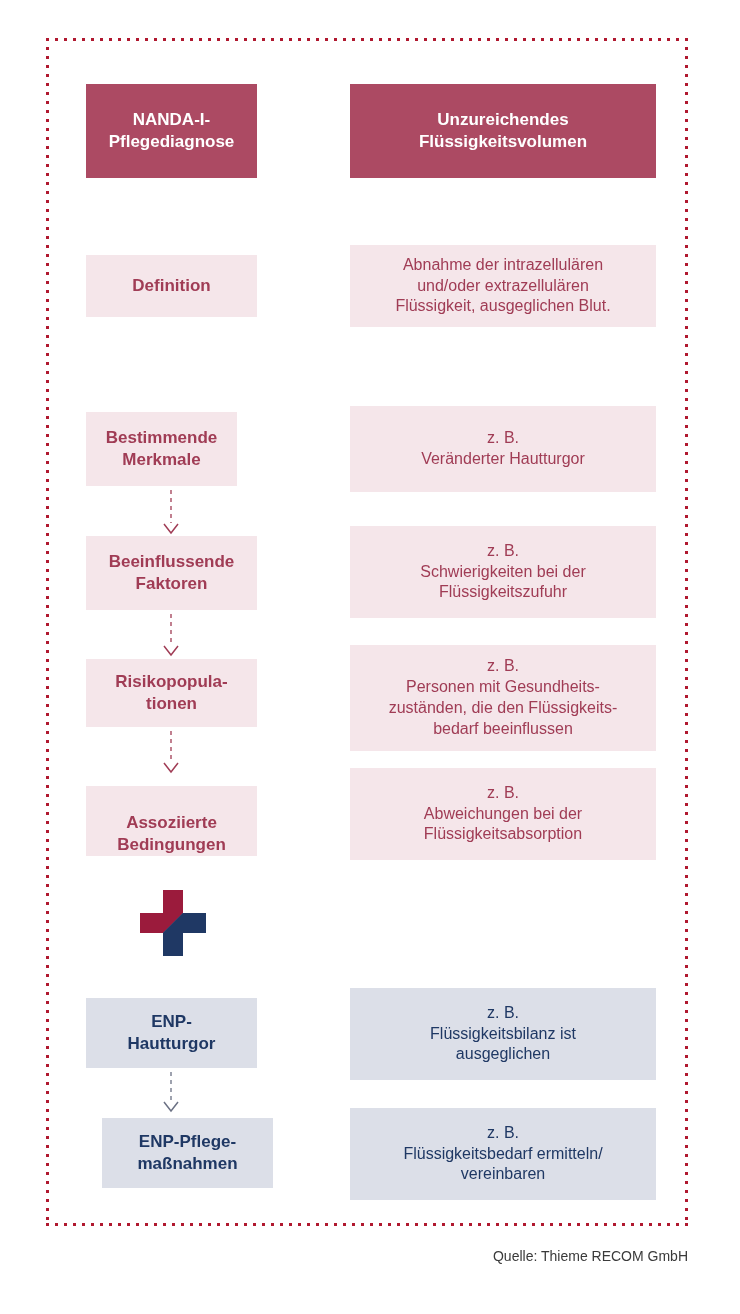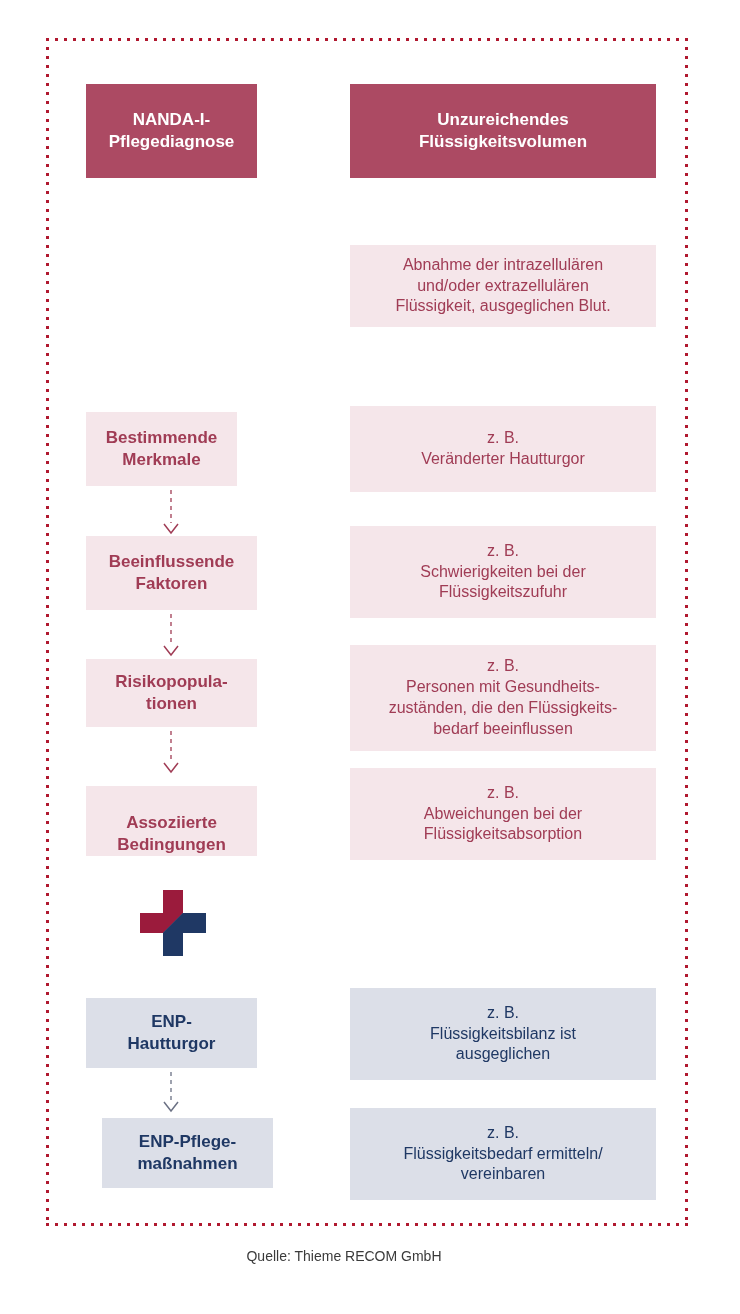--- a/index.html
+++ b/index.html
@@ -126,21 +126,21 @@
     width: 74px;
     height: 74px;
   }
 
   
   #caption {
     position: absolute;
     left: 0;
     top: 1248px;
     width: 688px;
-    text-align: center;
+    text-align: right;
     font-size: 14px;
     color: #3a3a3a;
   }
 </style>
 </head>
 <body>
 
 <div id="frame">
   <div class="dot-edge dot-h" id="edge-top"></div>
   <div class="dot-edge dot-h" id="edge-bottom"></div>
@@ -152,20 +152,23 @@
 
   <div class="box box-header" style="left:86px; top:84px; width:171px; height:94px;">
     <span class="lbl">NANDA-I-
 Pflegediagnose</span>
   </div>
   <div class="box box-header" style="left:350px; top:84px; width:306px; height:94px;">
     <span class="lbl">Unzureichendes
 Flüssigkeitsvolumen</span>
   </div>
 
+  <div class="box box-cat" style="left:86px; top:255px; width:171px; height:62px;">
+    <span class="lbl">Definition</span>
+  </div>
   <div class="box box-val" style="left:350px; top:245px; width:306px; height:82px;">
     <span class="lbl">Abnahme der intrazellulären
 und/oder extrazellulären
 Flüssigkeit, ausgeglichen Blut.</span>
   </div>
 
   <div class="box box-cat" style="left:86px; top:412px; width:151px; height:74px;">
     <span class="lbl">Bestimmende
 Merkmale</span>
   </div>

